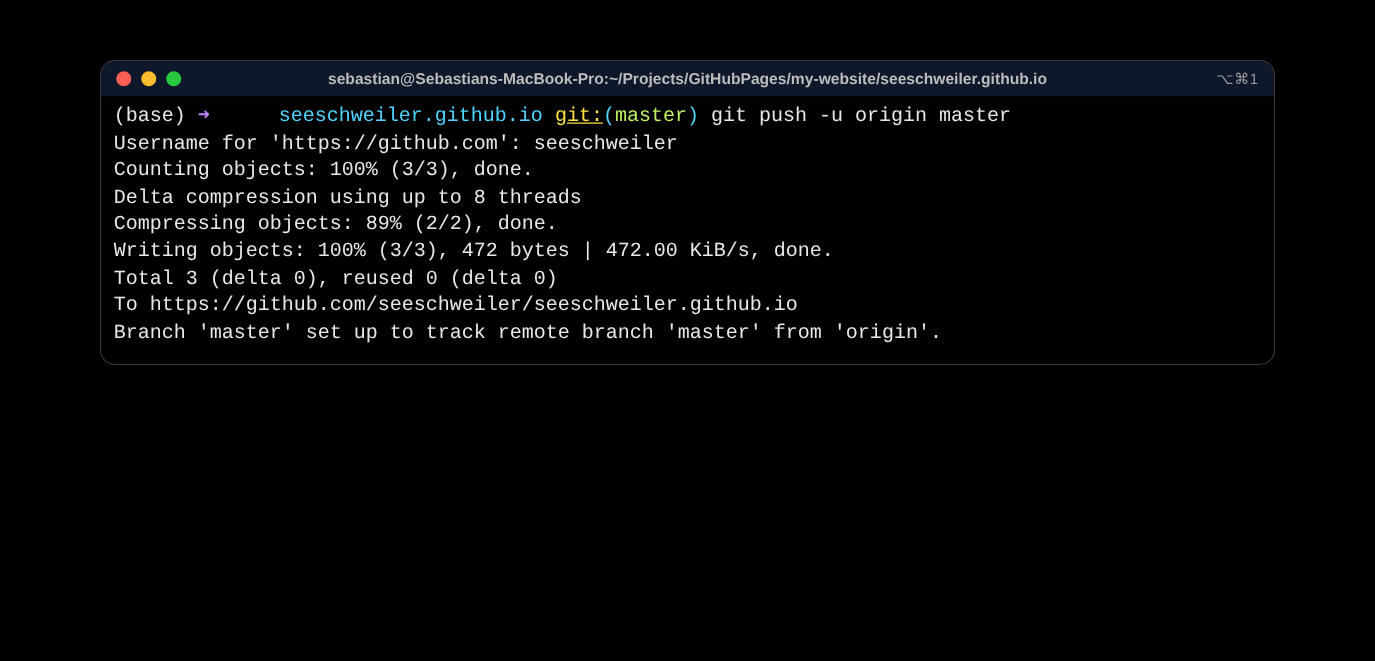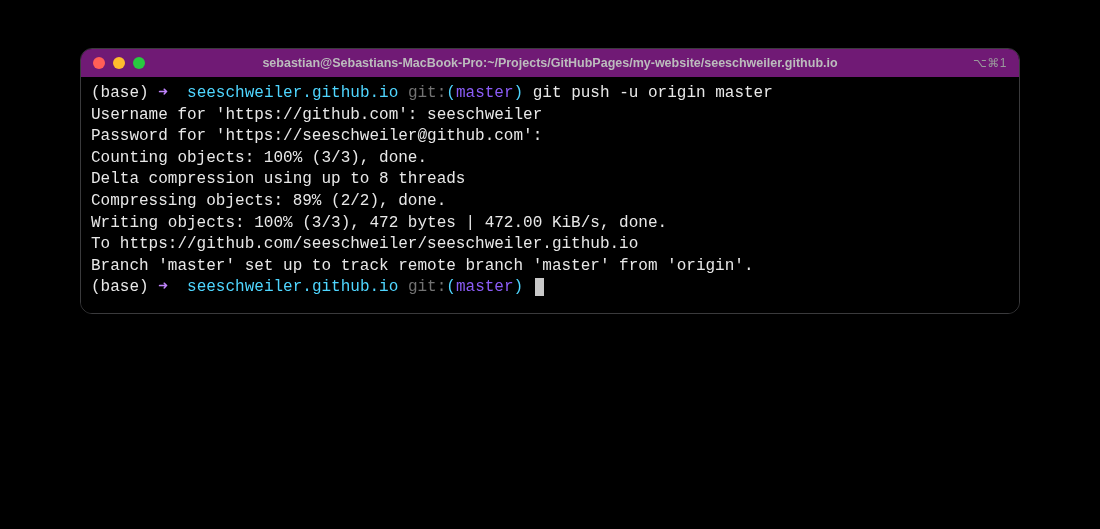--- a/index.html
+++ b/index.html
@@ -16,21 +16,21 @@
     .window {
       width: 940px;
       background: #000;
       border-radius: 12px;
       overflow: hidden;
       border: 1px solid #3a3a3c;
       box-shadow: 0 20px 60px rgba(0,0,0,0.4);
     }
     .titlebar {
       height: 28px;
-      background: #701a75;
+      background: #0f172a;
       display: flex;
       align-items: center;
       padding: 0 12px;
       position: relative;
     }
     .traffic-lights {
       display: flex;
       gap: 8px;
       align-items: center;
     }
@@ -58,24 +58,24 @@
     .term-body {
       background: #000;
       padding: 6px 10px 14px 10px;
       font-size: 16px;
       line-height: 1.35;
       color: #e8e8e8;
     }
     .line { white-space: pre; }
     .base { color: #e8e8e8; }
     .arrow { color: #c084fc; }
-    .dir { color: #4fd6ff; }
-    .gitword { color: #737373; }
+    .dir { color: #4fd6ff; margin-left: 36px; }
+    .gitword { color: #fde047; text-decoration: underline; }
     .paren { color: #4fd6ff; }
-    .branch { color: #8b5cf6; }
+    .branch { color: #bef264; }
     .cmd { color: #e8e8e8; margin-top: 12px; }
     .cursor {
       display:inline-block;
       width: 9px;
       height: 18px;
       background: #c9c9c9;
       vertical-align: text-bottom;
       margin-left: 2px;
     }
   </style>
@@ -89,22 +89,21 @@
       <div class="dot yellow"></div>
       <div class="dot green"></div>
     </div>
     <div class="title">sebastian@Sebastians-MacBook-Pro:~/Projects/GitHubPages/my-website/seeschweiler.github.io</div>
     <div class="tab-indicator">⌥⌘1</div>
   </div>
 
   <div class="term-body">
     <div class="line"><span class="base">(base)</span> <span class="arrow">➜</span>  <span class="dir">seeschweiler.github.io</span> <span class="gitword">git:</span><span class="paren">(</span><span class="branch">master</span><span class="paren">)</span> <span class="cmd">git push -u origin master</span></div>
     <div class="line">Username for 'https://github.com': seeschweiler</div>
-    <div class="line">Password for 'https://seeschweiler@github.com':</div>
     <div class="line">Counting objects: 100% (3/3), done.</div>
     <div class="line">Delta compression using up to 8 threads</div>
     <div class="line">Compressing objects: 89% (2/2), done.</div>
     <div class="line">Writing objects: 100% (3/3), 472 bytes | 472.00 KiB/s, done.</div>
+    <div class="line">Total 3 (delta 0), reused 0 (delta 0)</div>
     <div class="line">To https://github.com/seeschweiler/seeschweiler.github.io</div>
     <div class="line">Branch 'master' set up to track remote branch 'master' from 'origin'.</div>
-    <div class="line"><span class="base">(base)</span> <span class="arrow">➜</span>  <span class="dir">seeschweiler.github.io</span> <span class="gitword">git:</span><span class="paren">(</span><span class="branch">master</span><span class="paren">)</span> <span class="cursor"></span></div>
   </div>
 </div>
 
 </body></html>

